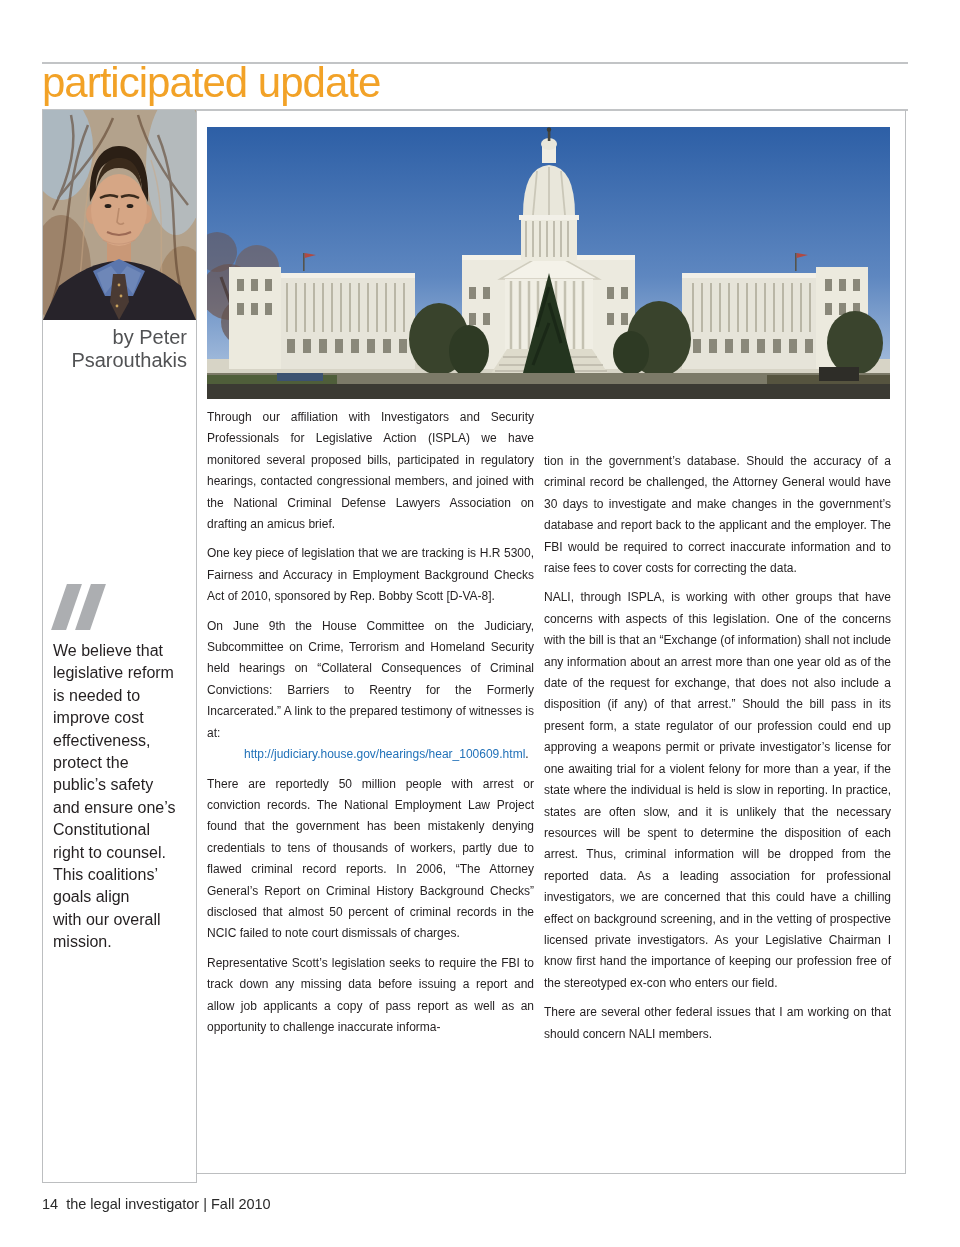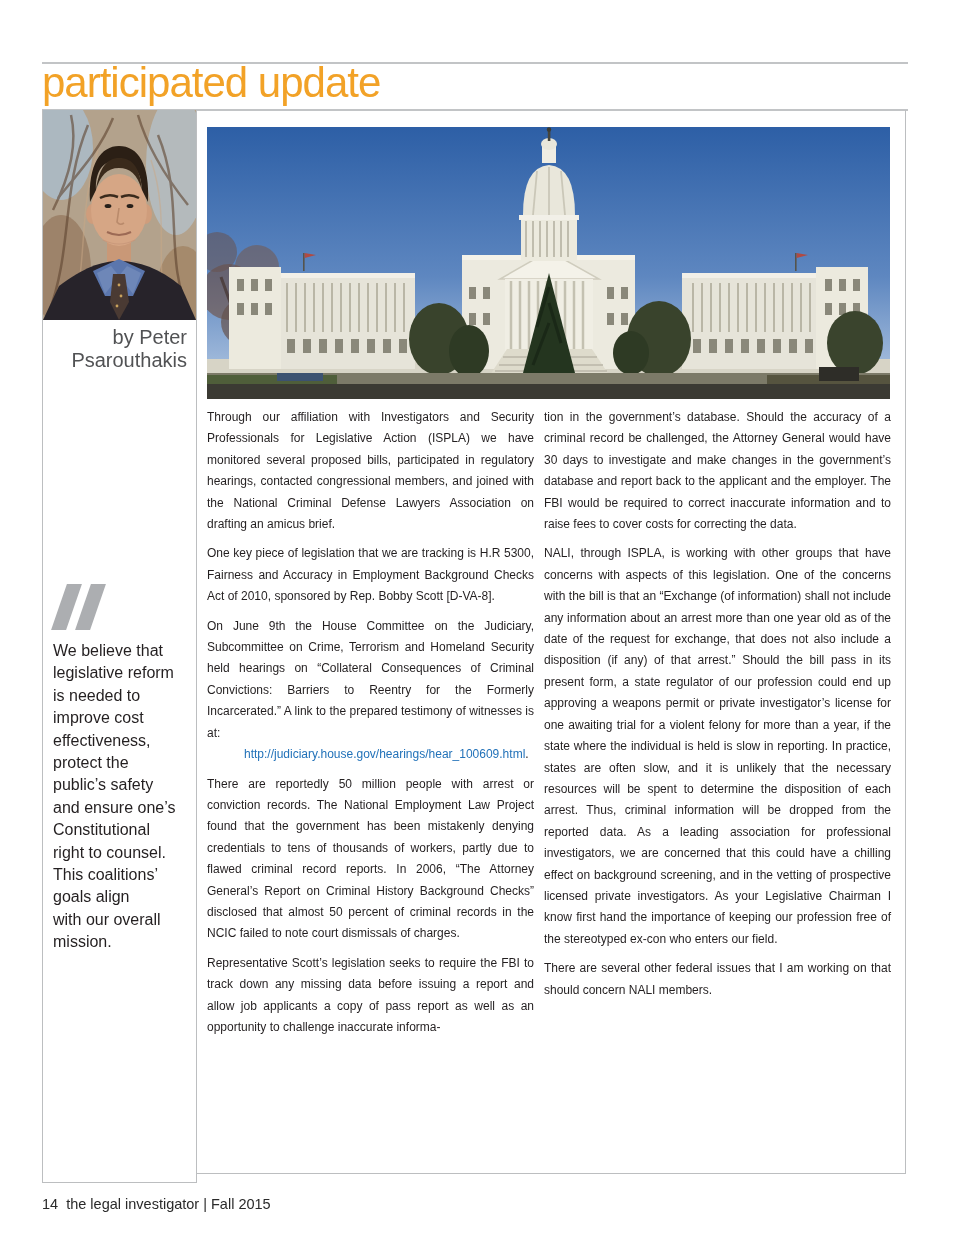--- a/index.html
+++ b/index.html
@@ -32,21 +32,21 @@
     position:absolute; left:10px; top:530px; width:136px;
     font-size:16px; line-height:22.4px; color:#231f20; white-space:pre-line;
   }
   .main-frame {
     position:absolute; left:196px; top:110px; width:710px; height:1064px;
     border-right:1px solid #bcbec0; border-bottom:1px solid #bcbec0; box-sizing:border-box;
   }
   .capitol { position:absolute; left:207px; top:127px; width:683px; height:272px; overflow:hidden; }
   .col { position:absolute; top:407px; font-size:12px; line-height:21.4px; text-align:justify; }
   .col-1 { left:207px; width:327px; }
-  .col-2 { left:544px; width:347px; }
+  .col-2 { left:544px; width:347px;margin-top:44px; }
   .col p { margin:0 0 8px 0; }
   a.body-link { color:#2272b9; text-decoration:none;margin-left:37px; }
   .footer {
     position:absolute; left:42px; top:1196px; font-size:14.5px; color:#2a2a2a; white-space:pre;
   }
   svg { display:block; }
 </style>
 </head>
 <body>
 
@@ -259,15 +259,15 @@
     <p>There are reportedly 50 million people with arrest or conviction records. The National Employment Law Project found that the government has been mistakenly denying credentials to tens of thousands of workers, partly due to flawed criminal record reports. In 2006, “The Attorney General’s Report on Criminal History Background Checks” disclosed that almost 50 percent of criminal records in the NCIC failed to note court dismissals of charges.</p>
     <p>Representative Scott’s legislation seeks to require the FBI to track down any missing data before issuing a report and allow job applicants a copy of pass report as well as an opportunity to challenge inaccurate informa-</p>
   </div>
 
   <div class="col col-2">
     <p>tion in the government’s database. Should the accuracy of a criminal record be challenged, the Attorney General would have 30 days to investigate and make changes in the government’s database and report back to the applicant and the employer. The FBI would be required to correct inaccurate information and to raise fees to cover costs for correcting the data.</p>
     <p>NALI, through ISPLA, is working with other groups that have concerns with aspects of this legislation. One of the concerns with the bill is that an “Exchange (of information) shall not include any information about an arrest more than one year old as of the date of the request for exchange, that does not also include a disposition (if any) of that arrest.” Should the bill pass in its present form, a state regulator of our profession could end up approving a weapons permit or private investigator’s license for one awaiting trial for a violent felony for more than a year, if the state where the individual is held is slow in reporting. In practice, states are often slow, and it is unlikely that the necessary resources will be spent to determine the disposition of each arrest. Thus, criminal information will be dropped from the reported data. As a leading association for professional investigators, we are concerned that this could have a chilling effect on background screening, and in the vetting of prospective licensed private investigators.  As your Legislative Chairman I know first hand the importance of keeping our profession free of the stereotyped ex-con who enters our field.</p>
     <p>There are several other federal issues that I am working on that should concern NALI members.</p>
   </div>
 
-  <div class="footer">14  the legal investigator | Fall 2015</div>
+  <div class="footer">14  the legal investigator | Fall 2010</div>
 
 </div>
 
 </body></html>

